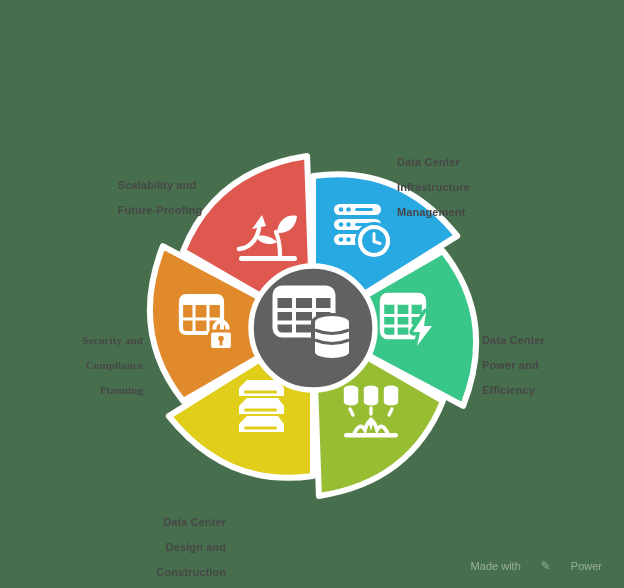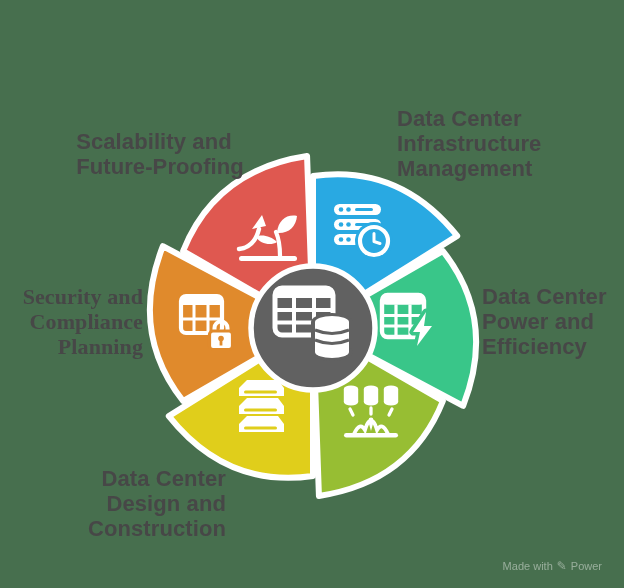--- a/index.html
+++ b/index.html
@@ -6,33 +6,34 @@
   body{
     width:624px;height:588px;overflow:hidden;
     font-family:"Liberation Sans","DejaVu Sans",sans-serif;
     background:#476F4E;
   }
   .stage{position:relative;width:624px;height:588px;}
   .wheel-svg{position:absolute;left:0;top:0;}
   .petal{stroke:#fff;stroke-width:6;stroke-linejoin:round;}
   .label{
     position:absolute;
-    font-size:22px;line-height:25px;font-weight:bold;
+    font-size:11px;line-height:25px;font-weight:bold;
     color:#474747;white-space:pre-line;
     letter-spacing:.1px;
+    margin-top:44px;
   }
   .l-infrastructure{left:397px;top:106px;}
   .l-power{left:482px;top:284px;}
   .l-cooling{left:397px;top:466px;}
   .l-design{right:398px;top:466px;text-align:right;}
   .l-security{right:481px;top:284px;text-align:right;font-family:Liberation Serif, serif;}
   .l-scalability{left:160px;top:129px;transform:translateX(-50%);text-align:left;}
   .watermark{
     position:absolute;right:22px;bottom:16px;
-    display:flex;align-items:center;gap:4px;
+    display:flex;align-items:center;gap:20px;
     font-size:11px;color:rgba(216,224,216,0.55);
   }
   .watermark .pen{font-size:12px;line-height:1;}
 </style>
 </head>
 <body style="background-color: rgb(71, 111, 78);">
 
 <div class="stage">
 
   <svg class="wheel-svg" width="624" height="588" viewBox="0 0 624 588">

